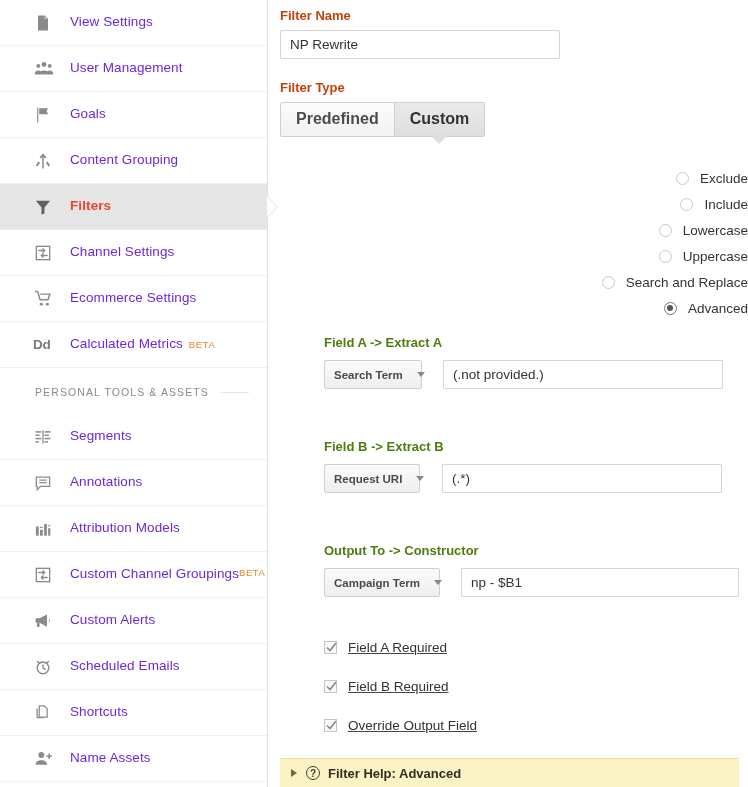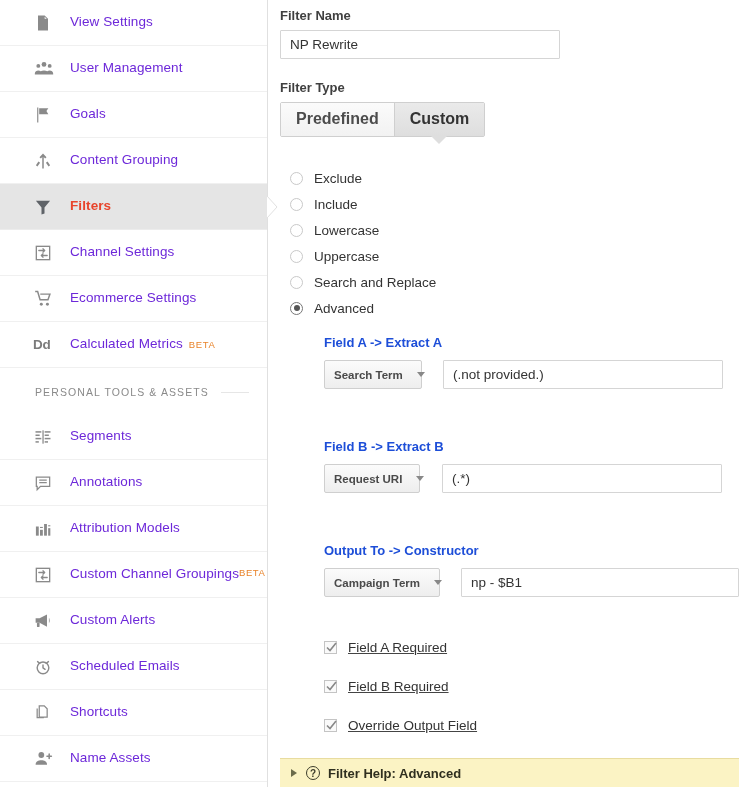--- a/index.html
+++ b/index.html
@@ -126,21 +126,21 @@
   
   .main {
     flex: 1;
     padding: 0 0 0 12px;
     box-sizing: border-box;
     position: relative;
   }
   .field-label {
     font-size: 13px;
     font-weight: bold;
-    color: #404040;
+    color: #c2410c;
     margin: 0 0 7px 0;
   }
   .blk-name { padding-top: 8px; }
   .text-input {
     box-sizing: border-box;
     height: 29px;
     border: 1px solid #d5d5d5;
     background: #fff;
     font-family: "Liberation Sans", sans-serif;
     font-size: 13.5px;
@@ -185,20 +185,21 @@
     border-top: 8px solid #dedede;
   }
 
   
   .radios { margin-top: 28px; padding-left: 10px; }
   .radio-row {
     display: flex;
     align-items: center;
     height: 26px;
     cursor: pointer;
+    justify-content: flex-end;
   }
   .radio {
     width: 13px; height: 13px;
     border: 1px solid #c9c9c9;
     border-radius: 50%;
     background: #fff;
     margin-right: 11px;
     box-sizing: border-box;
     position: relative;
     min-width: 13px;
@@ -213,21 +214,21 @@
     border-radius: 50%;
     background: #555;
   }
   .radio-label { font-size: 13.5px; color: #333; }
 
   
   .adv { padding-left: 44px; margin-top: 14px; }
   .adv-head {
     font-size: 13px;
     font-weight: bold;
-    color: #1d4ed8;
+    color: #4d7c0f;
     margin-bottom: 10px;
   }
   .row {
     display: flex;
     align-items: center;
   }
   .select-btn {
     display: inline-flex;
     align-items: center;
     justify-content: space-between;

